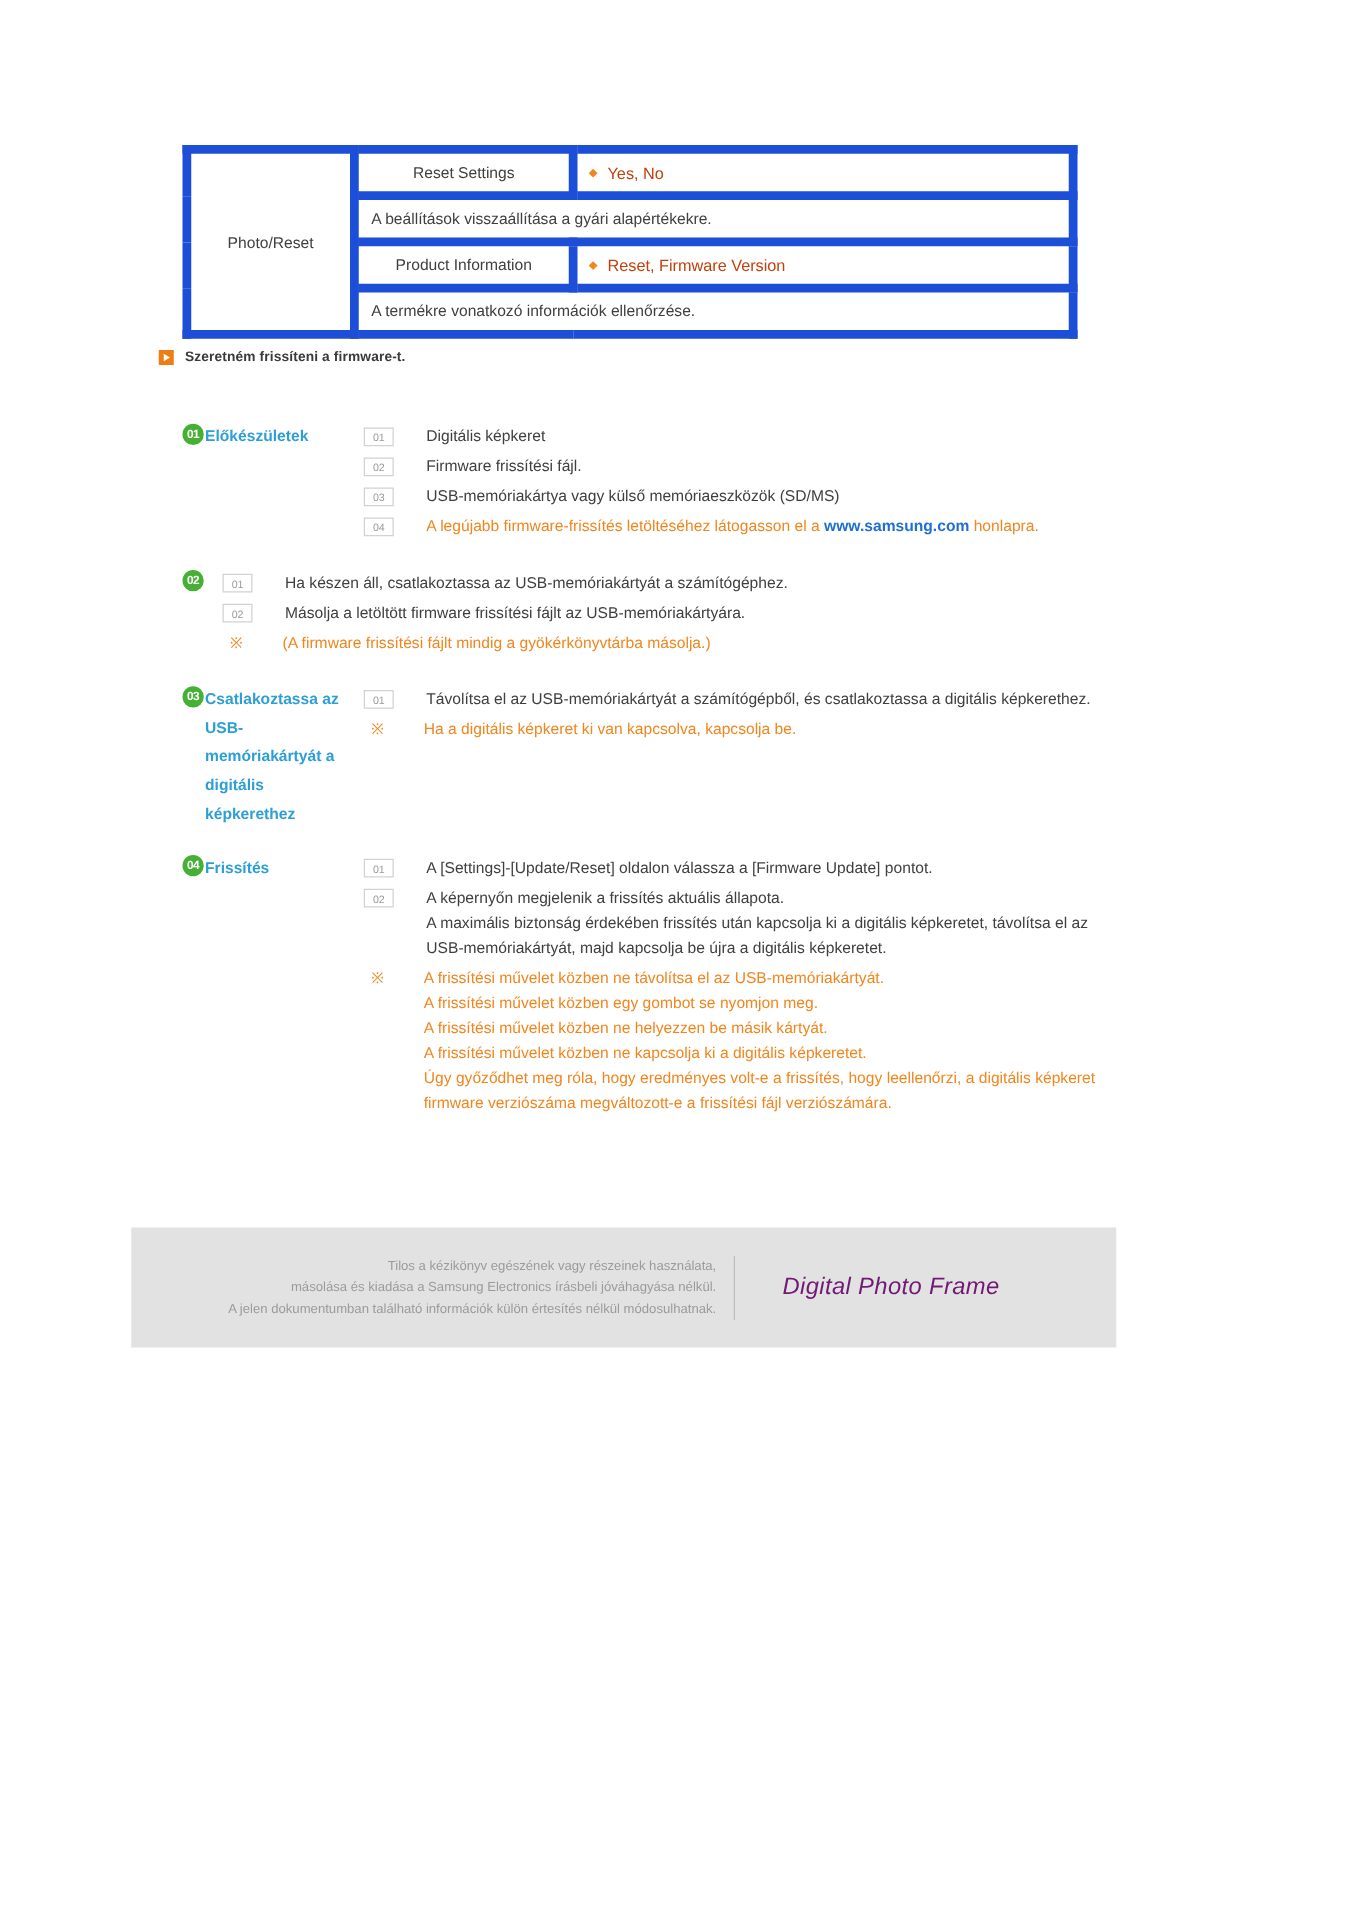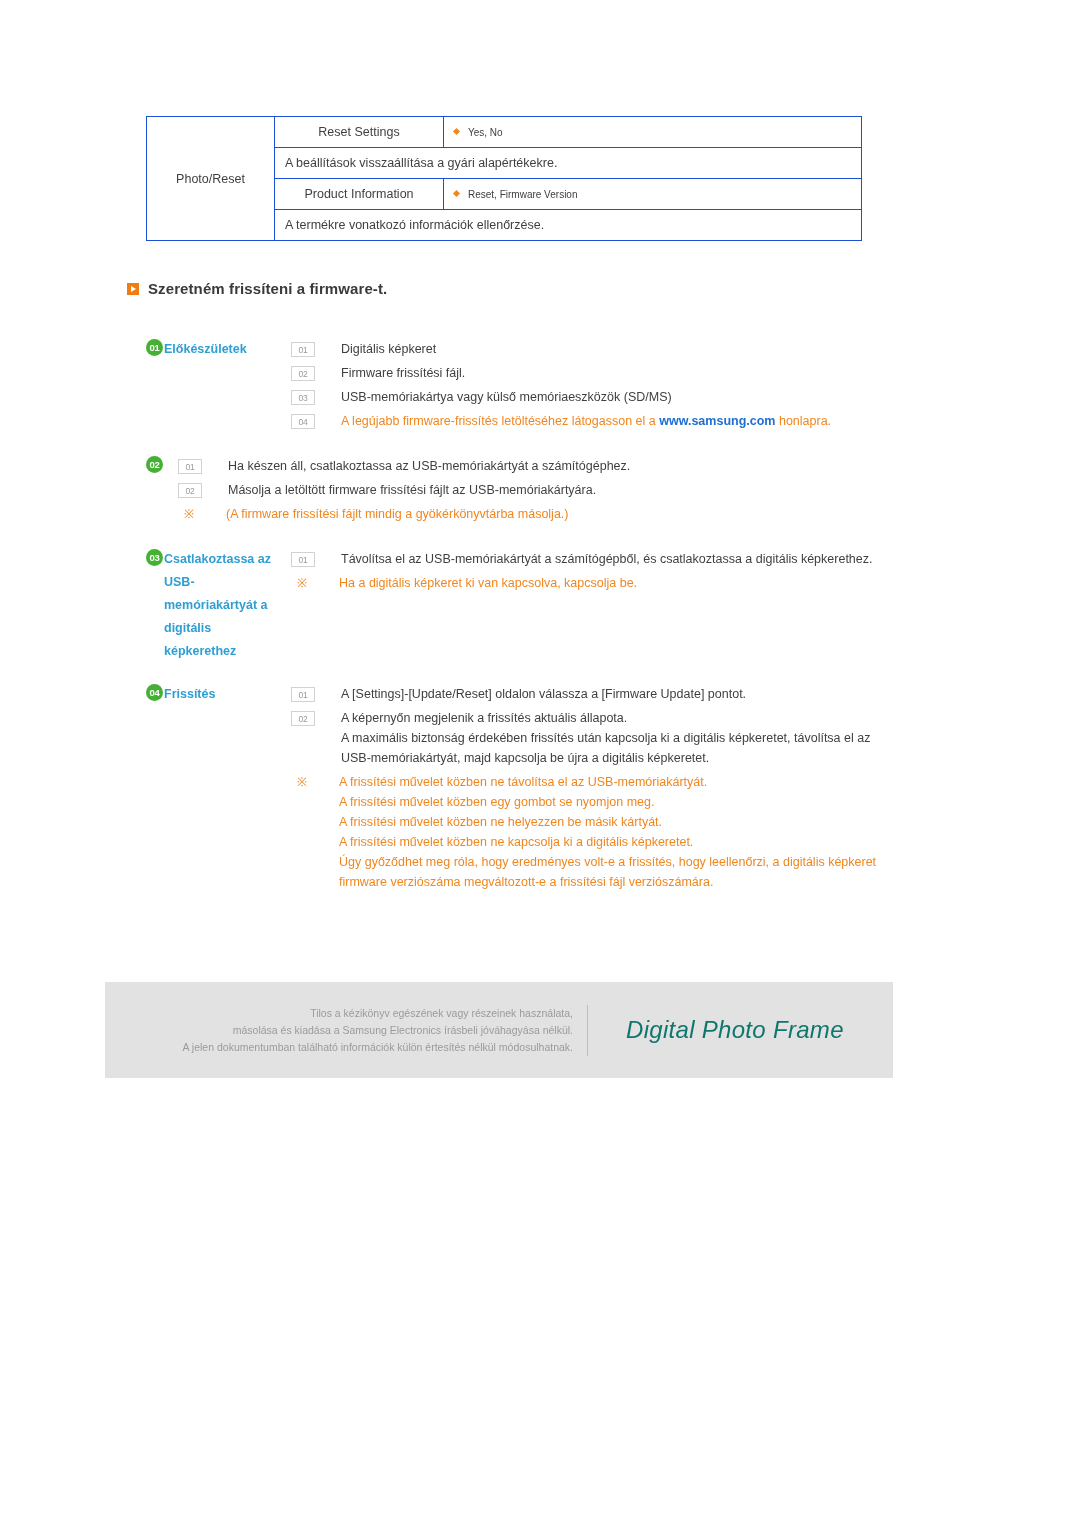--- a/index.html
+++ b/index.html
@@ -26,21 +26,21 @@
   
   .settings-table {
     position: absolute;
     left: 146px;
     top: 116px;
     width: 716px;
     border-collapse: collapse;
     table-layout: fixed;
   }
   .settings-table td {
-    border: 1px solid #1d4ed8;
+    border: 7px solid #1d4ed8;
     font-size: 12.5px;
     color: #3f3f3f;
     padding: 0 10px;
     height: 30px;
     vertical-align: middle;
   }
   .cat-cell {
     width: 107px;
     text-align: center;
     color: #3f3f3f;
@@ -64,22 +64,22 @@
     display: inline-block;
     width: 5px;
     height: 5px;
     background: #f0861e;
     transform: rotate(45deg);
     margin-right: 9px;
     position: relative;
     top: -2px;
   }
   .val-text {
-    color: #404040;
-    font-size: 10px;
+    color: #c2410c;
+    font-size: 13px;
   }
 
   
   .section-heading {
     position: absolute;
     left: 127px;
     top: 280px;
     display: flex;
     align-items: center;
     gap: 9px;
@@ -94,21 +94,21 @@
   .heading-marker::after {
     content: "";
     position: absolute;
     left: 4px;
     top: 3px;
     border-left: 5px solid #ffffff;
     border-top: 3px solid transparent;
     border-bottom: 3px solid transparent;
   }
   .heading-text {
-    font-size: 15px;
+    font-size: 11px;
     font-weight: bold;
     color: #3a3a3a;
     letter-spacing: 0.1px;
   }
 
   
   .steps {
     position: absolute;
     left: 146px;
     top: 338px;
@@ -201,23 +201,23 @@
     width: 468px;
     text-align: right;
     padding-right: 14px;
     border-right: 1px solid #bdbdbd;
     font-size: 10.5px;
     line-height: 17px;
     color: #9b9b9b;
   }
   .footer-brand {
     margin-left: 38px;
-    font-size: 24px;
+    font-size: 19px;
     font-style: italic;
-    color: #0f766e;
+    color: #701a75;
     letter-spacing: 0.3px;
   }
 </style>
 </head>
 <body>
 
 <div class="page">
 
   <table class="settings-table">
     <tbody>

